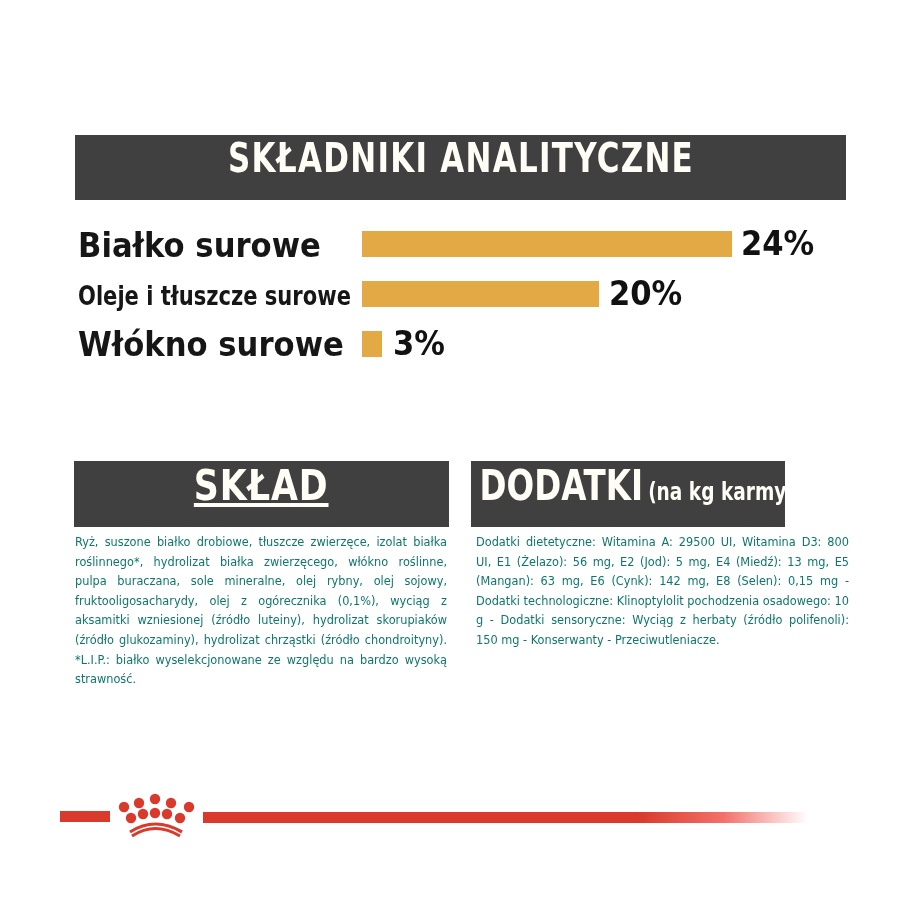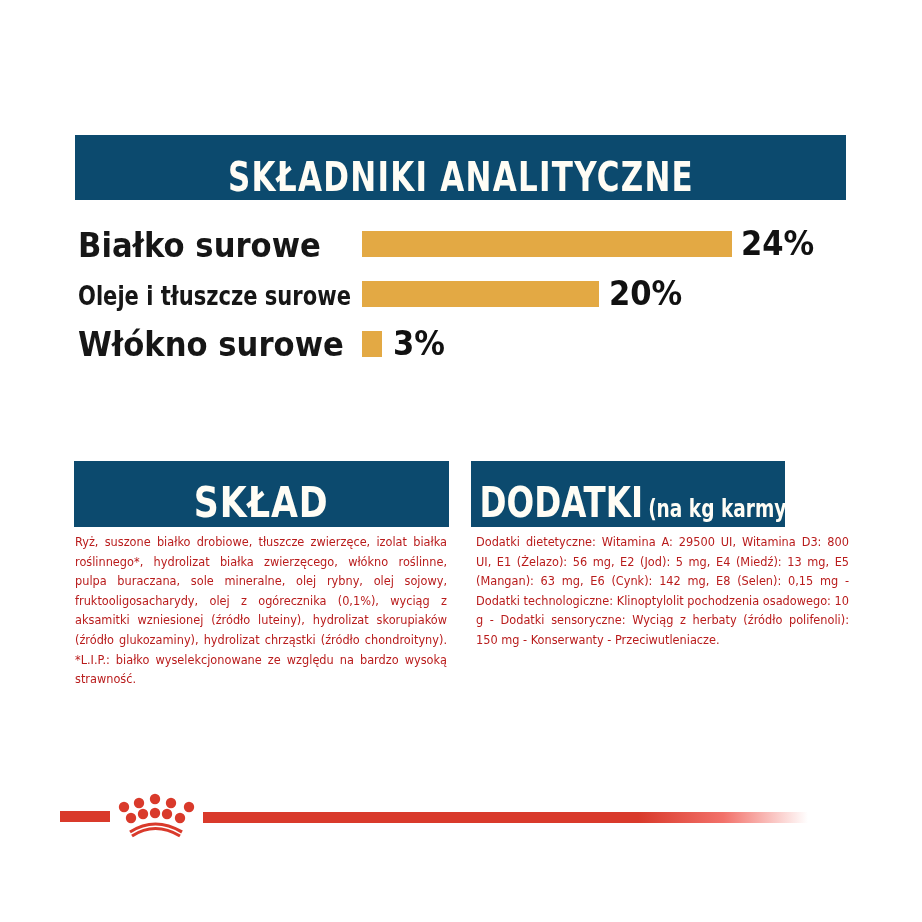--- a/index.html
+++ b/index.html
@@ -10,28 +10,28 @@
   body {
     width: 922px;
     height: 922px;
     position: relative;
     overflow: hidden;
     font-family: "DejaVu Sans", sans-serif;
     color: #1a1a1a;
   }
   .banner {
     position: absolute;
-    background: #0c4a6e;
+    background: #404040;
     color: #fffdf5;
     font-family: "DejaVu Sans Condensed", "DejaVu Sans", sans-serif;
     font-weight: bold;
     white-space: nowrap;
     overflow: hidden;
     display: flex;
-    align-items: flex-end;
+    align-items: flex-start;
     justify-content: center;
   }
   #main-banner {
     left: 75px; top: 135px; width: 771px; height: 65px;
     font-size: 40px;
     letter-spacing: 1.5px;
   }
   #main-banner span { transform: scaleX(0.86); display: inline-block; }
 
   .nutrient-label {
@@ -53,20 +53,21 @@
     font-weight: bold;
     font-size: 34px;
     color: #111;
     white-space: nowrap;
     transform-origin: left center;
   }
 
   #sklad-banner {
     left: 74px; top: 461px; width: 375px; height: 66px;
     font-size: 42px;
+    text-decoration: underline;
   }
   #sklad-banner span { display: inline-block; transform: scaleX(0.92); letter-spacing: 1px; }
 
   #dodatki-banner {
     left: 471px; top: 461px; width: 314px; height: 66px;
     justify-content: flex-start;
     font-size: 42px;
   }
   #dodatki-banner .inner {
     display: inline-block;
@@ -80,21 +81,21 @@
     margin-left: 6px;
   }
 
   .body-text {
     position: absolute;
     top: 532px;
     width: 372px;
     font-size: 12.6px;
     line-height: 19.6px;
     text-align: justify;
-    color: #b91c1c;
+    color: #0f766e;
     font-family: "DejaVu Sans Condensed", "DejaVu Sans", sans-serif;
   }
   #sklad-text { left: 75px; }
   #dodatki-text { left: 476px; width: 373px; }
 
   .redline {
     position: absolute;
     height: 11px;
     background: #d93a2b;
   }

